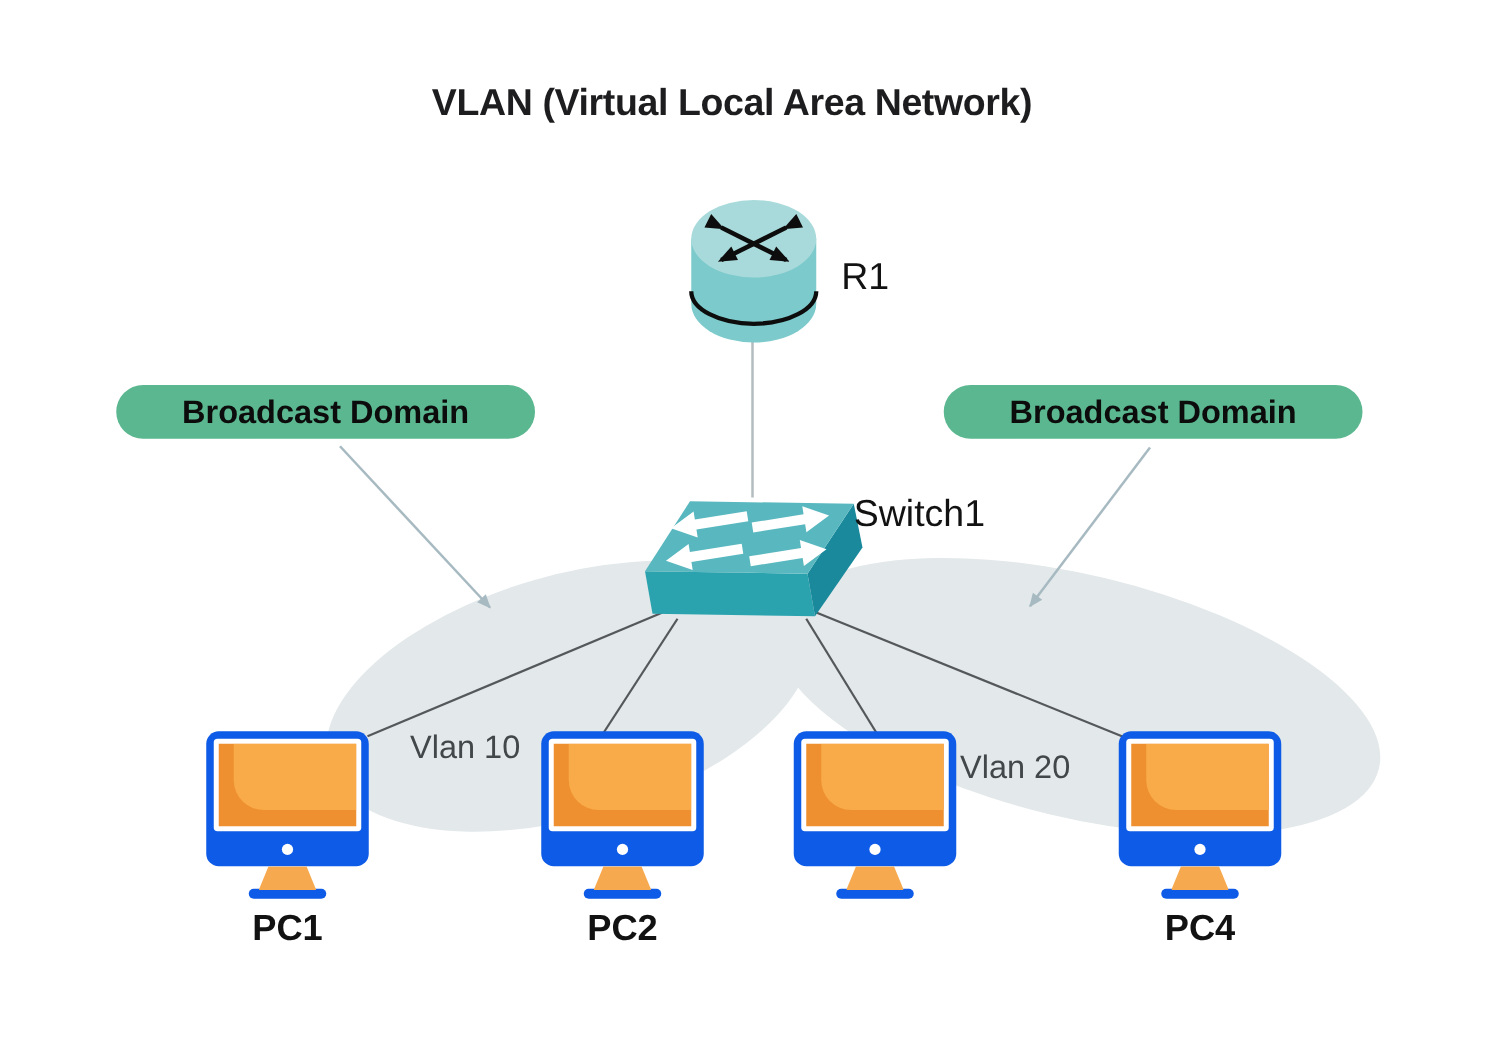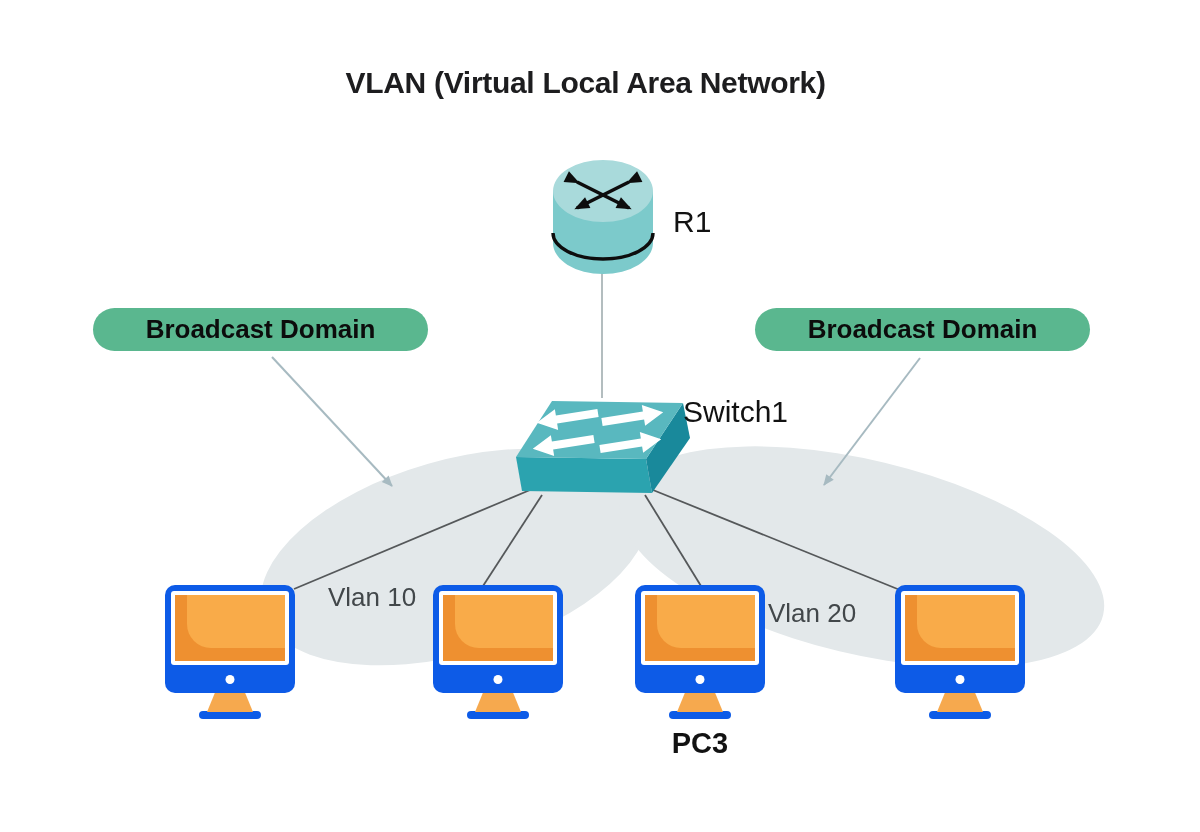--- a/index.html
+++ b/index.html
@@ -127,55 +127,57 @@
     <div class="monitor">
       <div class="mframe">
           <div class="screen">
             <div class="screen-hl"></div>
           </div>
         </div>
       <div class="chin-dot"></div>
     </div>
     <div class="stand"></div>
     <div class="base"></div>
+    <div class="pc-label">PC1</div>
   </div>
 
   <div class="abs pc" style="left:433px;top:585px;">
     <div class="monitor">
       <div class="mframe">
           <div class="screen">
             <div class="screen-hl"></div>
           </div>
         </div>
       <div class="chin-dot"></div>
     </div>
     <div class="stand"></div>
     <div class="base"></div>
+    <div class="pc-label">PC2</div>
   </div>
 
   <div class="abs pc" style="left:635px;top:585px;">
     <div class="monitor">
       <div class="mframe">
           <div class="screen">
             <div class="screen-hl"></div>
           </div>
         </div>
       <div class="chin-dot"></div>
     </div>
     <div class="stand"></div>
     <div class="base"></div>
-    <div class="pc-label">PC3</div>
   </div>
 
   <div class="abs pc" style="left:895px;top:585px;">
     <div class="monitor">
       <div class="mframe">
           <div class="screen">
             <div class="screen-hl"></div>
           </div>
         </div>
       <div class="chin-dot"></div>
     </div>
     <div class="stand"></div>
     <div class="base"></div>
+    <div class="pc-label">PC4</div>
   </div>
 
 </div>
 
 </body></html>

